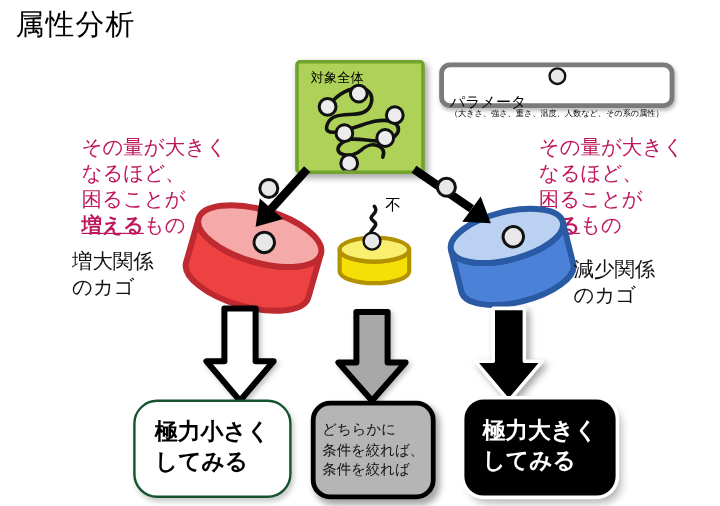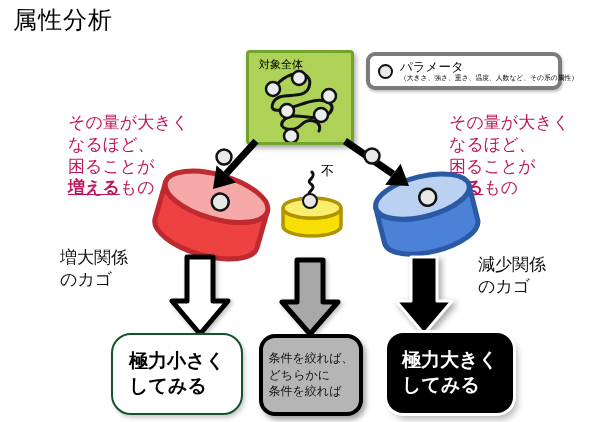--- a/index.html
+++ b/index.html
@@ -15,34 +15,34 @@
   .target-box{position:absolute;left:246px;top:50px;width:108px;height:95px;
     background:#aed157;border:3px solid #71a32d;border-radius:4px;
     box-shadow:2px 3px 5px rgba(0,0,0,.35);}
   .target-label{position:absolute;left:10px;top:4px;font-size:11px;color:#000;}
   .scribble{position:absolute;left:0;top:0;}
 
   
   .legend{position:absolute;left:366px;top:52px;width:196px;height:38px;
     background:#fff;border:4px solid #7b7b7b;border-radius:9px;
     display:flex;align-items:center;gap:7px;padding:0 8px;
-    box-shadow:1px 2px 3px rgba(0,0,0,.25);}
+    box-shadow:1px 2px 3px rgba(0,0,0,.25);flex-direction:column;}
   .legend-circle{width:15px;height:15px;border-radius:50%;background:#e9e9e9;border:2px solid #111;flex:0 0 auto;}
   .legend-text{line-height:1.15;}
   .legend-title{font-size:12.5px;color:#000;}
   .legend-desc{font-size:6.8px;color:#000;white-space:nowrap;}
 
   
   .note{position:absolute;font-size:17px;line-height:1.28;color:#be185d;}
   .note-left{left:68px;top:112px;}
   .note-right{left:449px;top:112px;}
   .note .b{font-weight:bold;text-decoration:underline;}
 
   
-  .basket-label{position:absolute;font-size:17px;line-height:1.32;color:#111;margin-top:40px;}
+  .basket-label{position:absolute;font-size:17px;line-height:1.32;color:#111;}
   .label-increase{left:60px;top:207px;}
   .label-decrease{left:478px;top:214px;}
 
   
   .cyl{position:absolute;}
   .cyl-red{left:152px;top:170px;width:118px;height:92px;transform:rotate(16deg);}
   .cyl-blue{left:374px;top:172px;width:106px;height:86px;transform:rotate(-14deg);}
   .cyl-yellow{left:280px;top:196px;width:64px;height:44px;}
   .param-dot{position:absolute;border-radius:50%;background:#e8e8e8;border:2.5px solid #111;}
   .dot-yellow{left:302px;top:193px;width:16px;height:16px;}
@@ -164,22 +164,22 @@
   </svg>
 
   <div class="action action-min">
     <div class="txt">
       <div>極力小さく</div>
       <div>してみる</div>
     </div>
   </div>
   <div class="action action-narrow">
     <div class="txt">
+      <div>どちらかに</div>
       <div>条件を絞れば、</div>
-      <div>どちらかに</div>
       <div>条件を絞れば</div>
     </div>
   </div>
   <div class="action action-max">
     <div class="txt">
       <div>極力大きく</div>
       <div>してみる</div>
     </div>
   </div>
 

